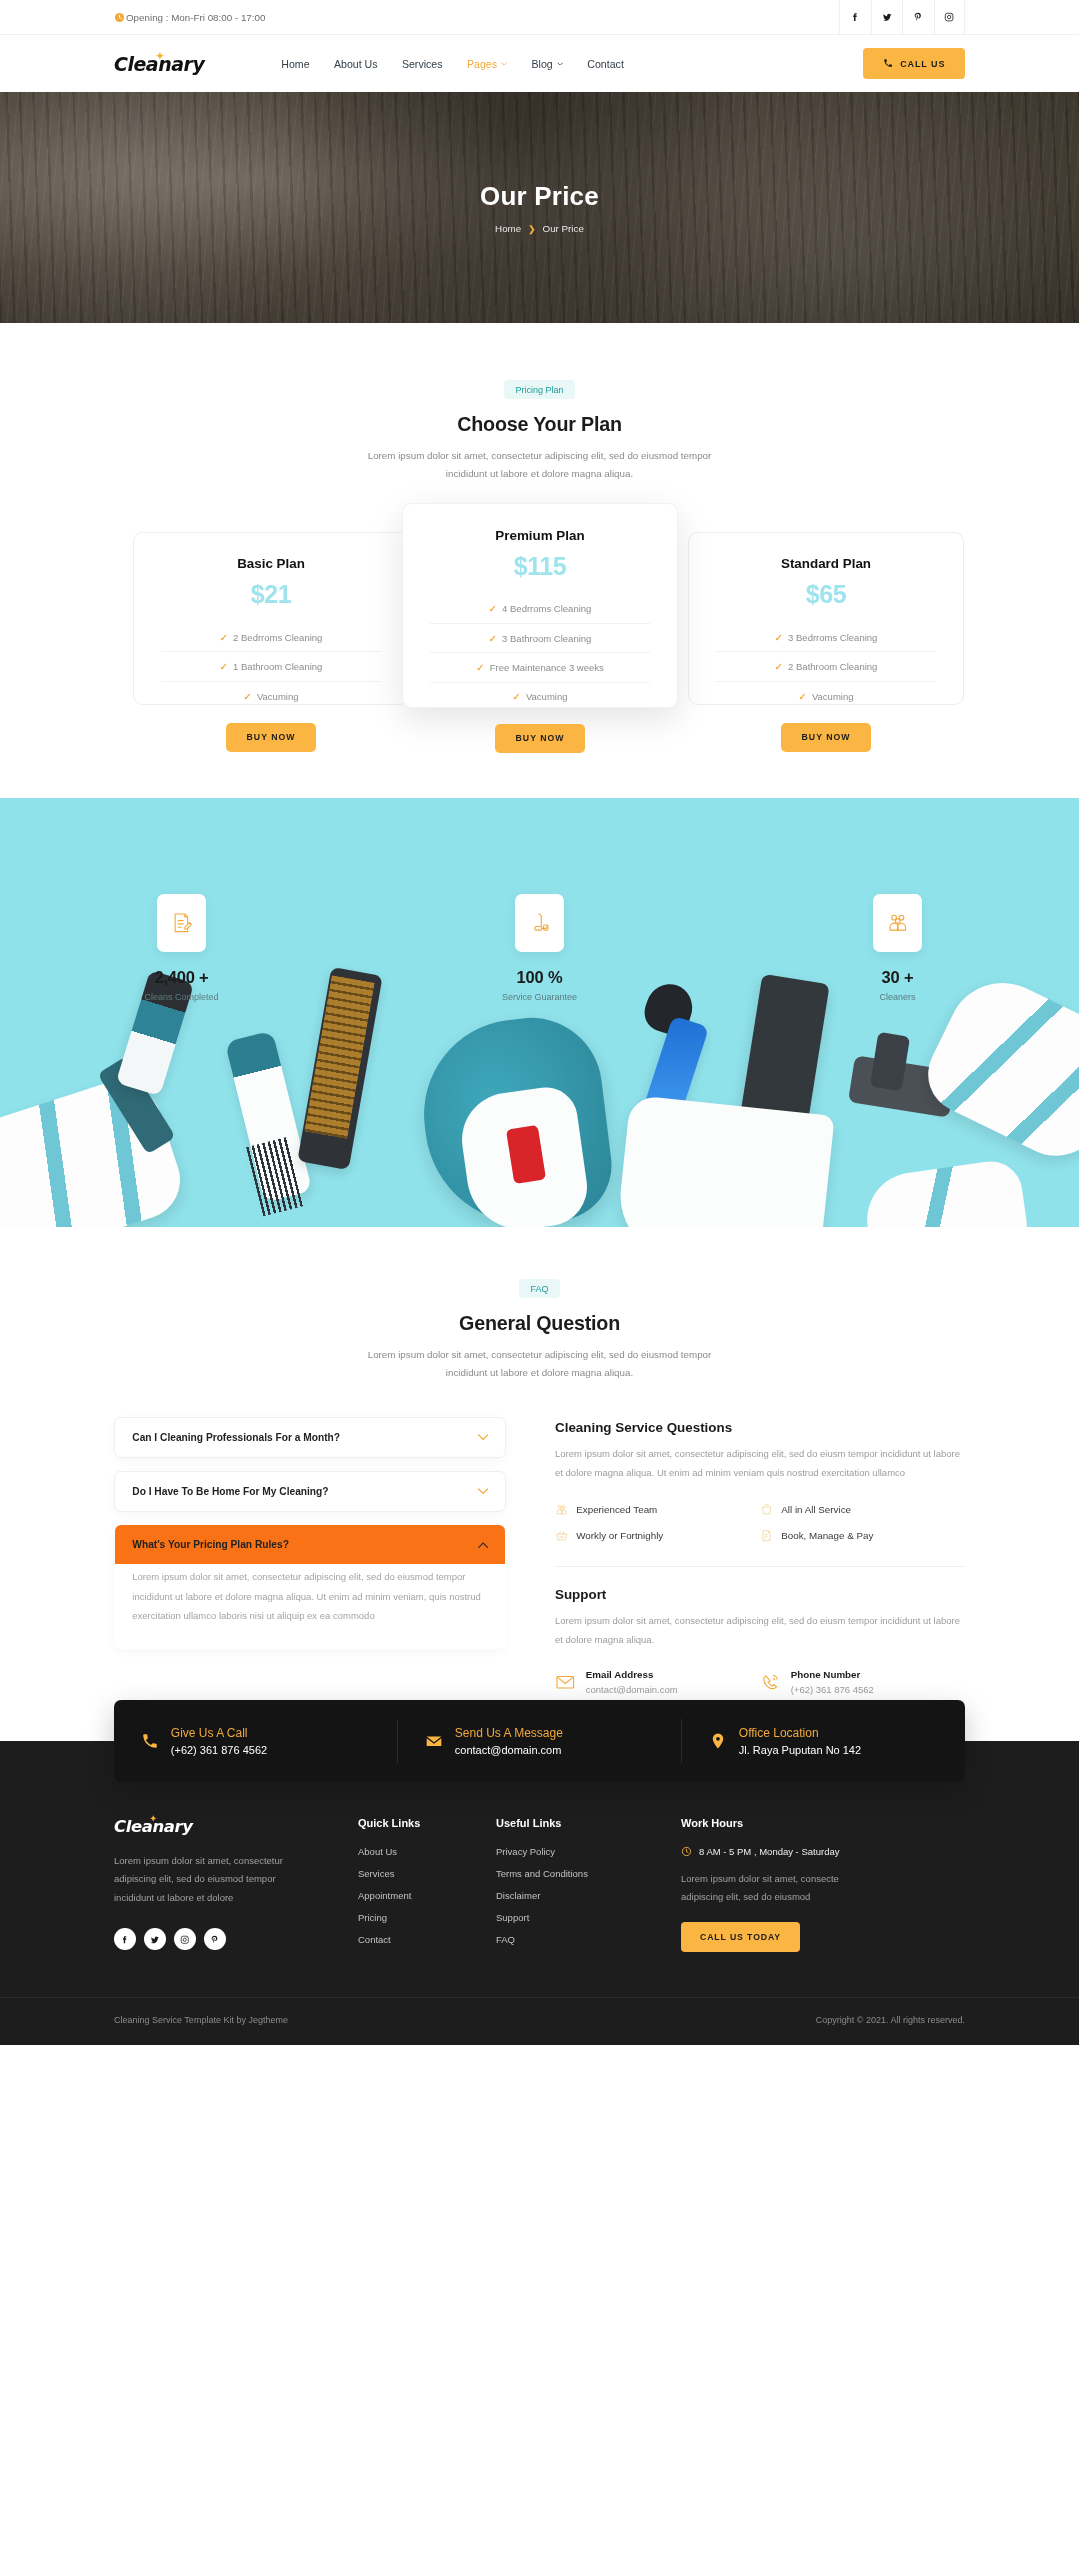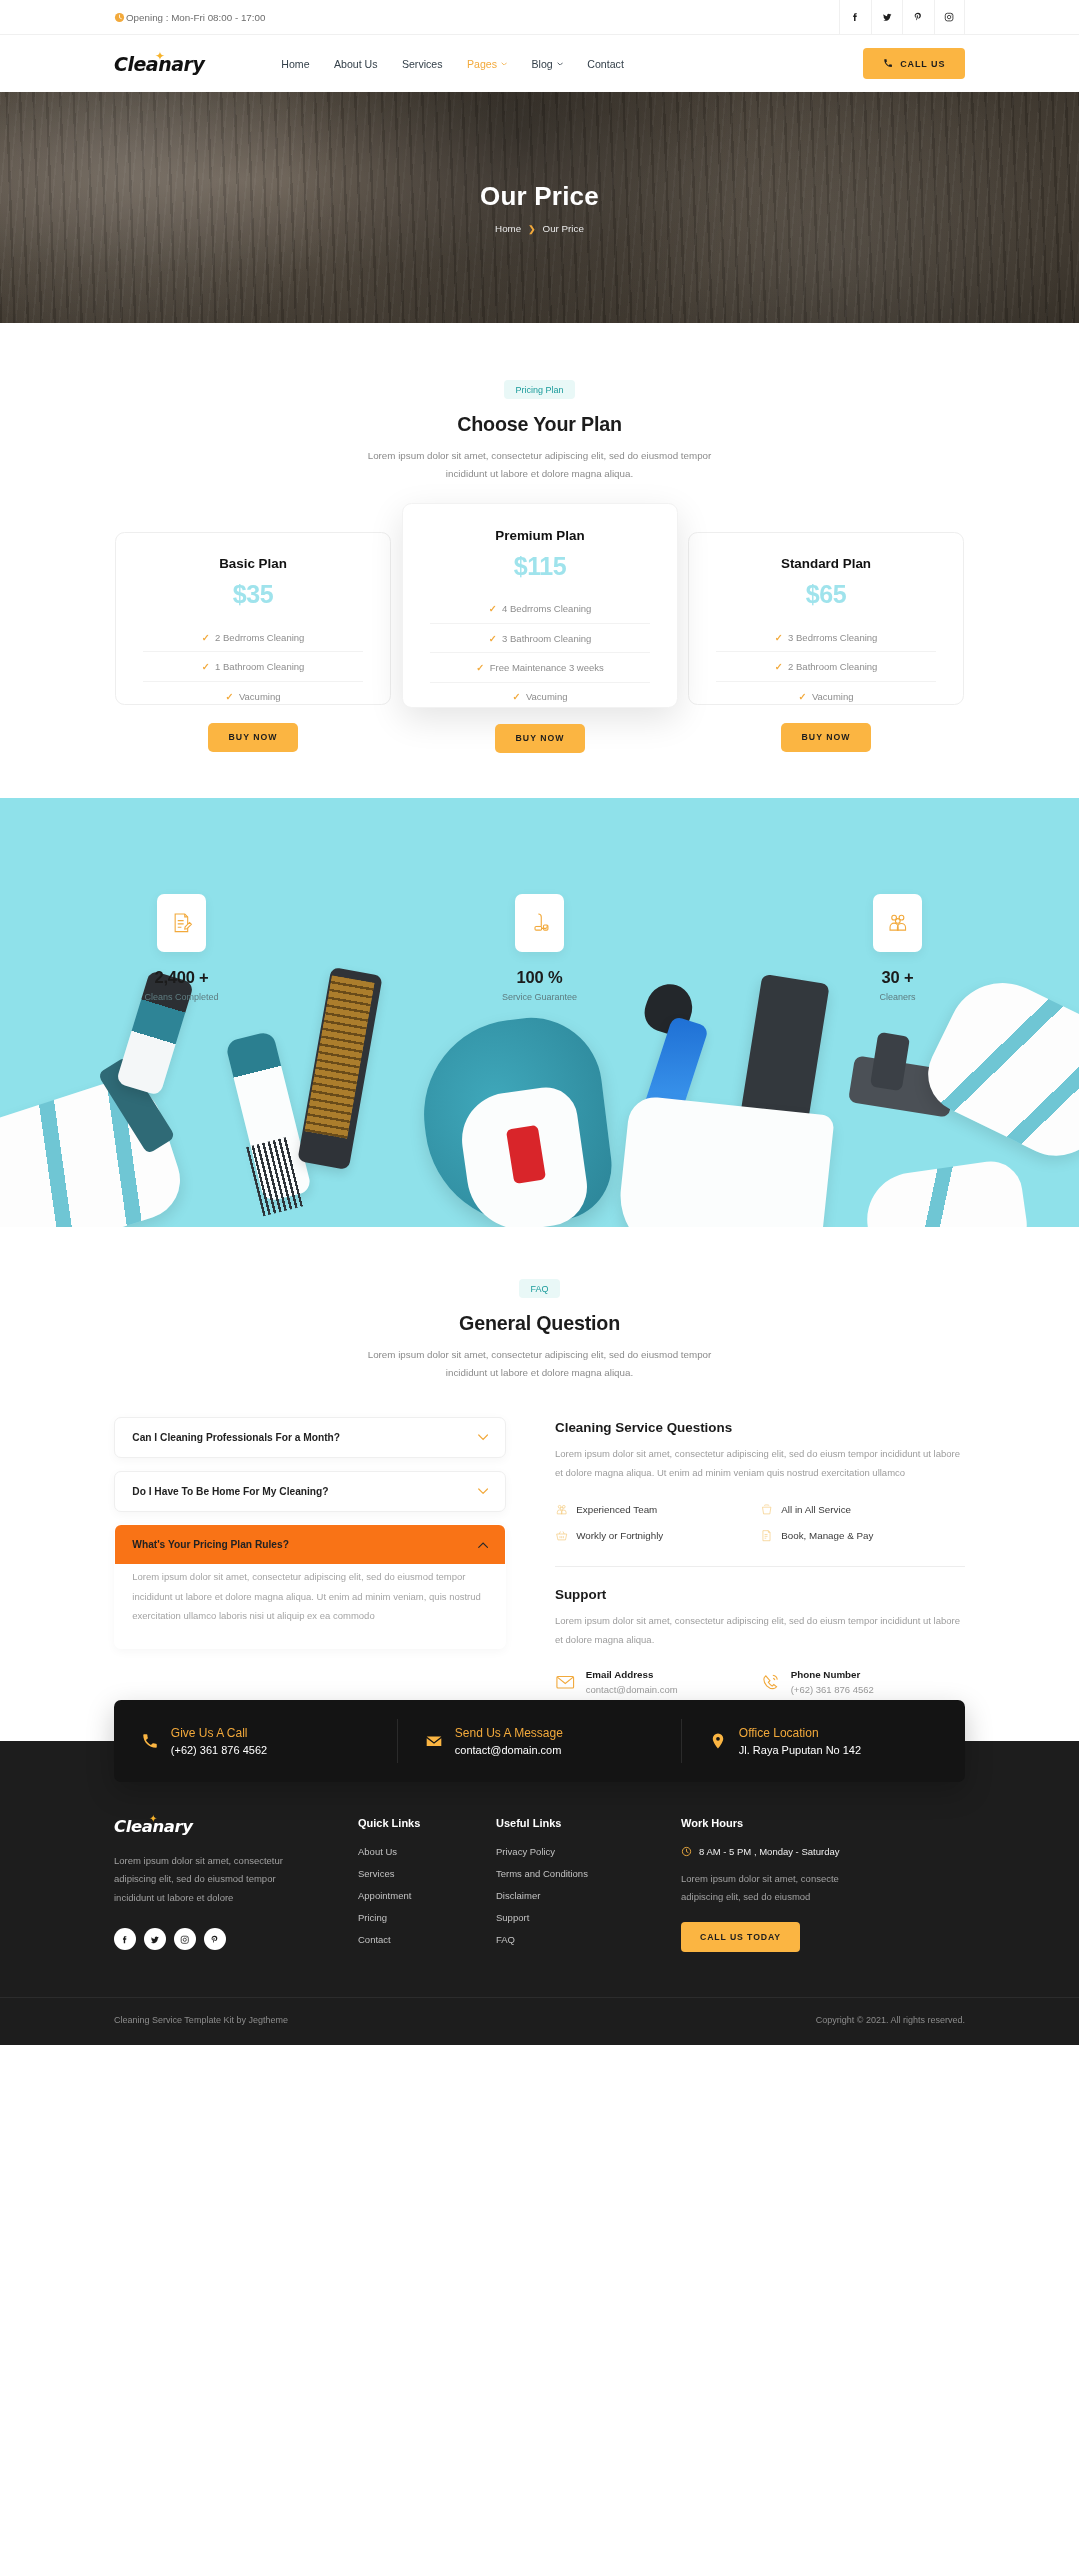--- a/index.html
+++ b/index.html
@@ -86,21 +86,21 @@
   .sec-sub { font-size: 9.8px; line-height: 1.85; color: #8b8b8b; margin-top: 11px; }
 
   
   .pricing { padding: 57px 0 77px; }
   .plans { position: relative; height: 205px; margin-top: 33px; }
   .card {
     position: absolute; background: #fff; border: 0.8px solid #eeeeee;
     border-radius: 9.5px; text-align: center;
   }
   .card.side { width: 276px; top: 15.8px; height: 173px; padding: 23.6px 27px 0; }
-  .card.basic { left: 1px; }
+  .card.basic { left: 19px; }
   .card.standard { right: 1px; }
   .card.featured {
     width: 276px; left: 288px; top: -12.6px; height: 205px; padding: 23.6px 27px 0;
     box-shadow: 0 11px 35px rgba(0,0,0,.11); border-color: #f2f2f2; z-index: 3;
   }
   .plan-name { font-size: 13.4px; font-weight: 700; color: #121212; }
   .plan-price { font-size: 25px; font-weight: 700; color: #9fe3ec; margin-top: 8.7px; letter-spacing: -0.4px; }
   .feat-list { margin-top: 14px; }
   .feat {
     font-size: 9.5px; color: #8d8d8d; padding: 8.7px 0;
@@ -302,21 +302,21 @@
       <div class="sec-head">
         <div class="pill">Pricing Plan</div>
         <div class="sec-title">Choose Your Plan</div>
         <div class="sec-sub" style="width:378px;margin-left:auto;margin-right:auto">Lorem ipsum dolor sit amet, consectetur adipiscing elit, sed do eiusmod tempor incididunt ut labore et dolore magna aliqua.</div>
       </div>
 
       <div class="plans">
 
         <div class="card side basic">
           <div class="plan-name">Basic Plan</div>
-          <div class="plan-price">$35</div>
+          <div class="plan-price">$21</div>
           <div class="feat-list">
             <div class="feat">
                 <span class="tick">✓</span>
                 <span>2 Bedrroms Cleaning</span>
               </div>
             <div class="feat">
                 <span class="tick">✓</span>
                 <span>1 Bathroom Cleaning</span>
               </div>
             <div class="feat">

